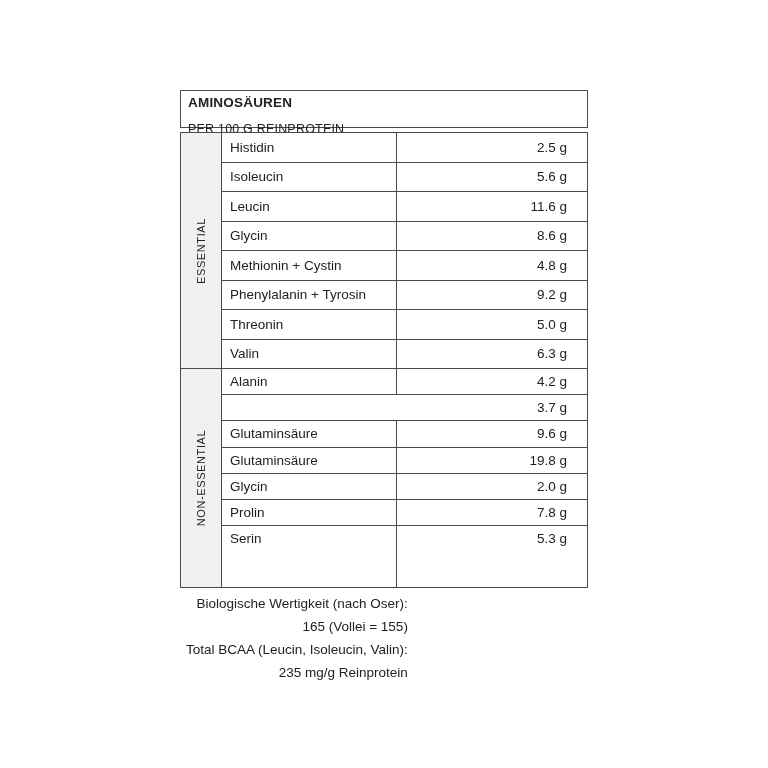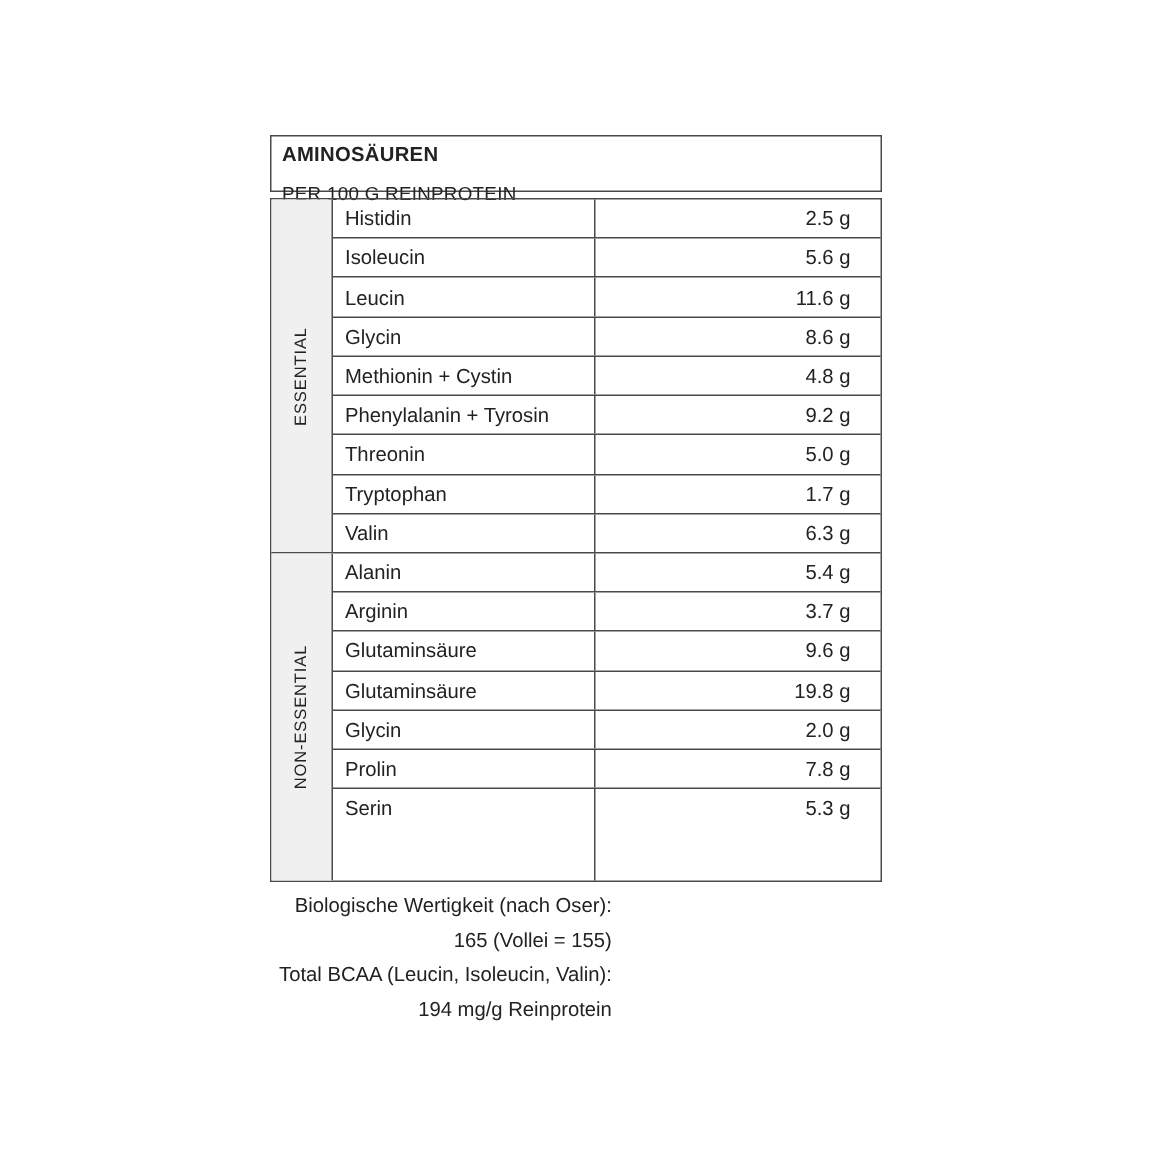--- a/index.html
+++ b/index.html
@@ -103,41 +103,36 @@
             <div class="value">4.8 g</div>
           </div>
           <div class="row">
             <div class="name">Phenylalanin + Tyrosin</div>
             <div class="value">9.2 g</div>
           </div>
           <div class="row">
             <div class="name">Threonin</div>
             <div class="value">5.0 g</div>
           </div>
-          <div class="row">
-            <div class="name">Tryptophan</div>
-            <div class="value">1.7 g</div>
-          </div>
           <div class="row last">
             <div class="name">Valin</div>
             <div class="value">6.3 g</div>
           </div>
         </div>
       </div>
       <div class="section non-essential">
         <div class="label-cell">
           <div class="vlabel">NON-ESSENTIAL</div>
         </div>
         <div class="rows">
           <div class="row">
             <div class="name">Alanin</div>
-            <div class="value">5.4 g</div>
+            <div class="value">4.2 g</div>
           </div>
           <div class="row">
-            <div class="name">Arginin</div>
             <div class="value">3.7 g</div>
           </div>
           <div class="row">
             <div class="name">Glutaminsäure</div>
             <div class="value">9.6 g</div>
           </div>
           <div class="row">
             <div class="name">Glutaminsäure</div>
             <div class="value">19.8 g</div>
           </div>
@@ -154,16 +149,16 @@
             <div class="value">5.3 g</div>
           </div>
         </div>
       </div>
     </div>
 
   <div class="footer" id="footer-notes">
       <div class="footer-line">Biologische Wertigkeit (nach Oser):</div>
       <div class="footer-line">165 (Vollei = 155)</div>
       <div class="footer-line">Total BCAA (Leucin, Isoleucin, Valin):</div>
-      <div class="footer-line">194 mg/g Reinprotein</div>
+      <div class="footer-line">235 mg/g Reinprotein</div>
     </div>
 
 </div>
 
 </body></html>

